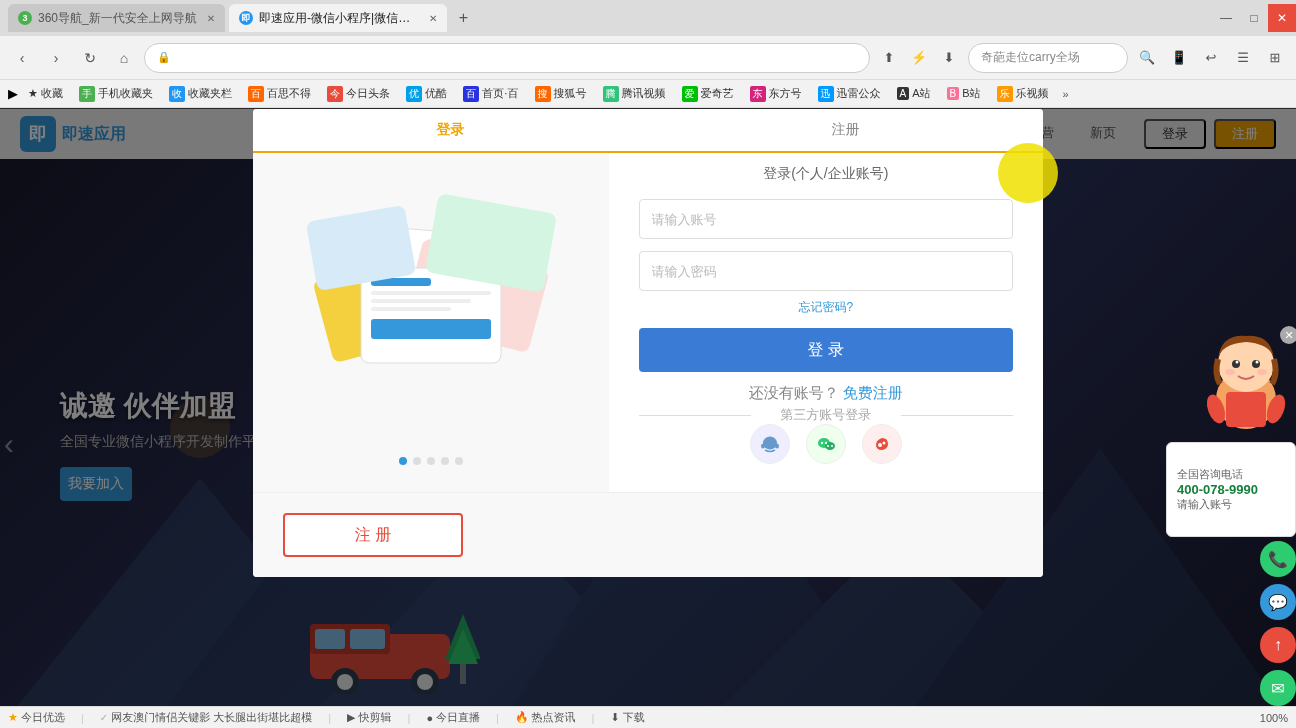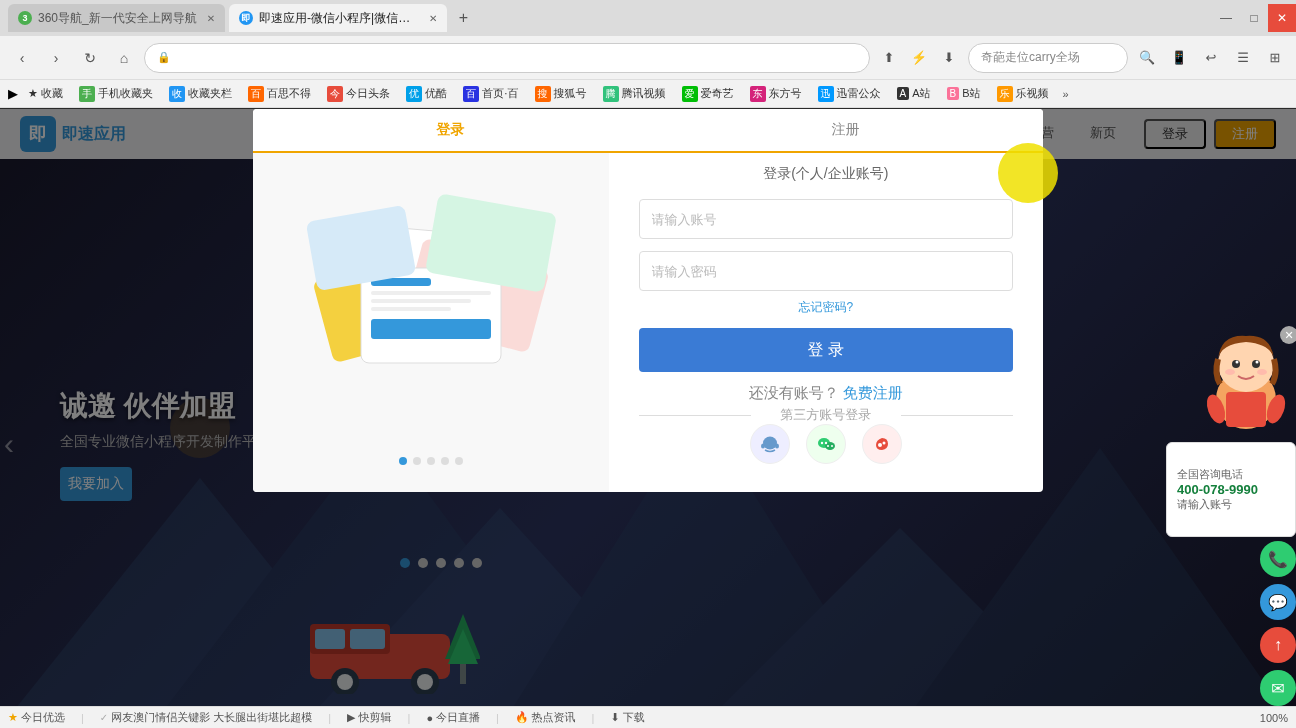--- a/index.html
+++ b/index.html
@@ -401,20 +401,24 @@
             <svg width="20" height="20" viewBox="0 0 20 20">
               <path d="M 10 4 Q 16 4 16 10 Q 16 15 10 16 Q 4 16 4 11 Q 4 6 10 4" fill="#e74c3c"></path>
               <circle cx="8" cy="11" r="2" fill="white"></circle>
               <circle cx="12" cy="9" r="1.5" fill="white"></circle>
             </svg>
           </div>
         </div>
       </div>
     </div>
 
+    <div class="modal-footer">
+      <button class="register-btn-big">注 册</button>
+      <div style="flex:1;"></div>
+    </div>
 
 
   </div>
 </div>
 
 <div class="yellow-circle" style="right:238px;top:143px;"></div>
 
 <div style="position:absolute;right:0;bottom:22px;z-index:80;display:flex;flex-direction:column;align-items:flex-end;">
 
   <div style="position:relative;margin-bottom:4px;">

